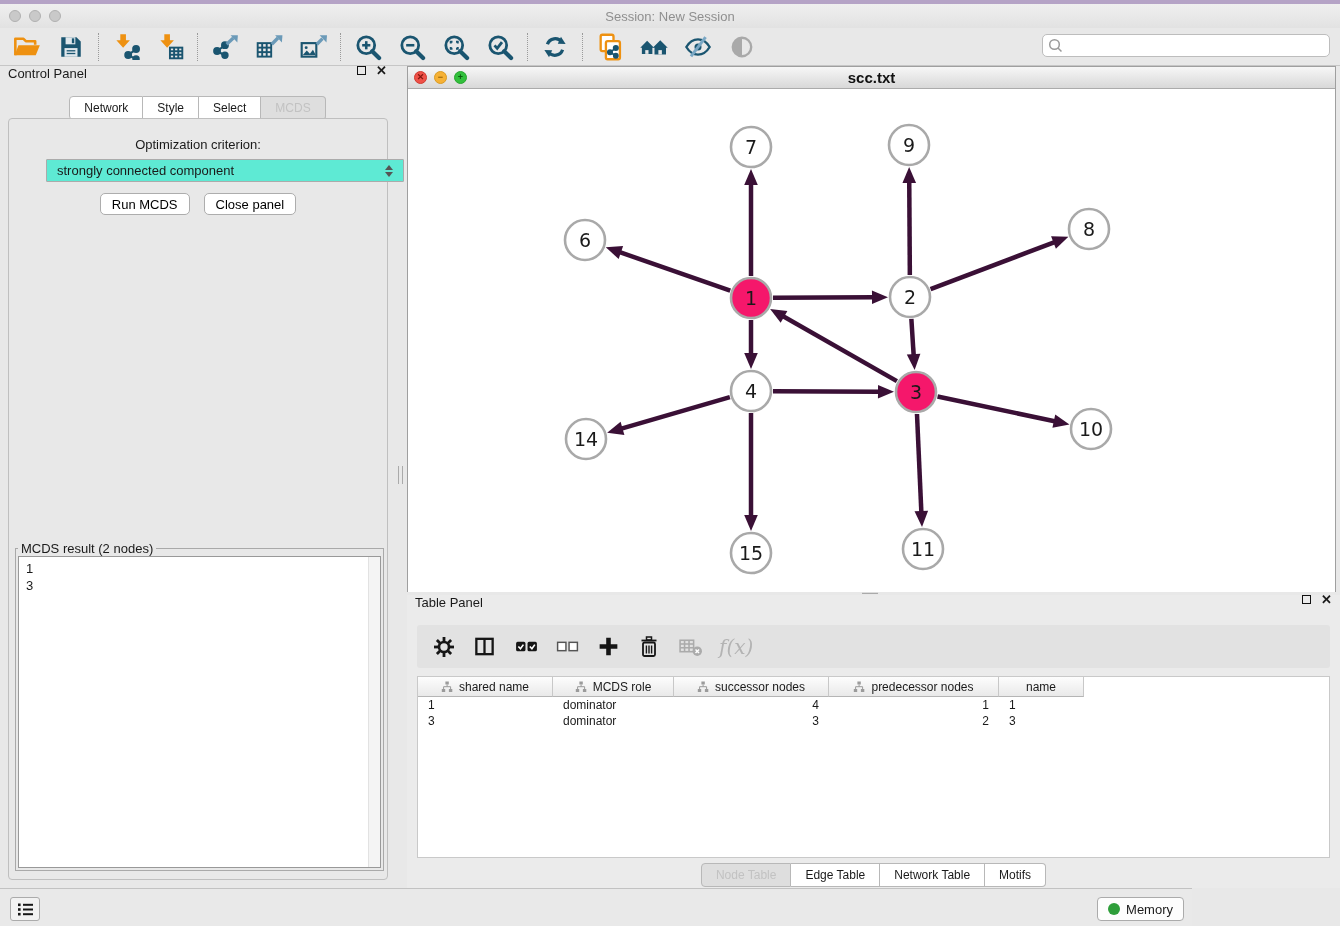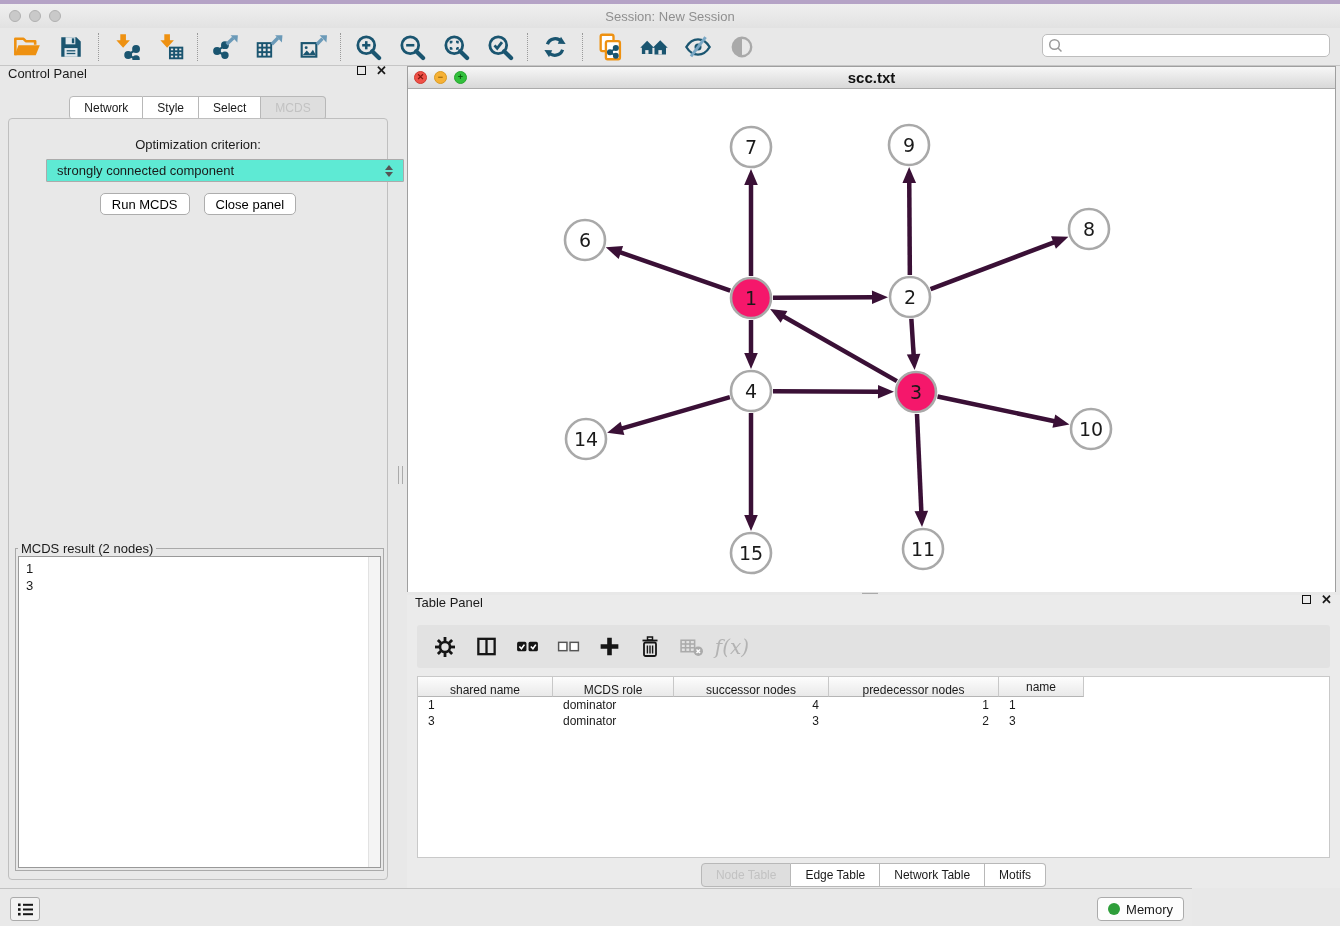--- a/index.html
+++ b/index.html
@@ -77,29 +77,29 @@
 
   
   .h-splitter { position:absolute; left:407px; top:592px; width:933px; height:3px; cursor:row-resize; }
   .h-handle { position:absolute; left:455px; top:-3px; width:16px; height:5px;
     border-top:1px solid #aaa; border-bottom:1px solid #aaa; background:#ddd; }
 
   
   .table-panel { position:absolute; left:407px; top:595px; width:933px; height:293px; background:#ebebeb; }
   .tp-toolbar { position:absolute; left:10px; top:30px; width:913px; height:43px; background:#e2e2e2;
     border-radius:3px; display:flex; align-items:center; padding-left:15px; gap:15px; }
-  .tp-btn { width:26px; height:26px; display:flex; align-items:center; justify-content:center; cursor:pointer; }
+  .tp-btn { width:26px; height:26px; display:flex; align-items:center; cursor:pointer; }
   .tp-btn.disabled { cursor:default; }
   .fx-label { font-family:"DejaVu Serif", serif; font-style:italic; font-size:20px; color:#b3b3b3; }
   .tbl-box { position:absolute; left:10px; top:81px; width:913px; height:182px; background:#fff;
     border:1px solid #c9c9c9; overflow:hidden; }
   .tbl-header { display:flex; height:20px; }
   .hdr-cell { height:20px; background:linear-gradient(#fdfdfd,#e9e9e9); border-right:1px solid #c8c8c8;
     border-bottom:1px solid #b5b5b5; display:flex; align-items:center; justify-content:center; gap:6px;
-    font-size:12px; color:#1a1a1a; cursor:pointer;flex-direction:column; }
+    font-size:12px; color:#1a1a1a; cursor:pointer; }
   .tbl-row { display:flex; height:16px; }
   .tbl-cell { font-size:12px; line-height:16px; padding:0 10px; white-space:nowrap; overflow:hidden; }
   .tab-strip { position:absolute; left:0; top:268px; width:100%; display:flex; justify-content:center; }
 
   
   .status-bar { position:absolute; left:0; top:888px; width:1192px; height:38px; background:#e9e9e9;
     border-top:1px solid #c2c2c2; }
   .list-btn { position:absolute; left:10px; top:8px; width:30px; height:24px; background:#f2f2f2;
     border:1px solid #ababab; border-radius:3px; display:flex; align-items:center; justify-content:center; cursor:pointer; }
   .memory-btn { position:absolute; right:8px; top:8px; height:24px; padding:0 10px; background:#fdfdfd;

